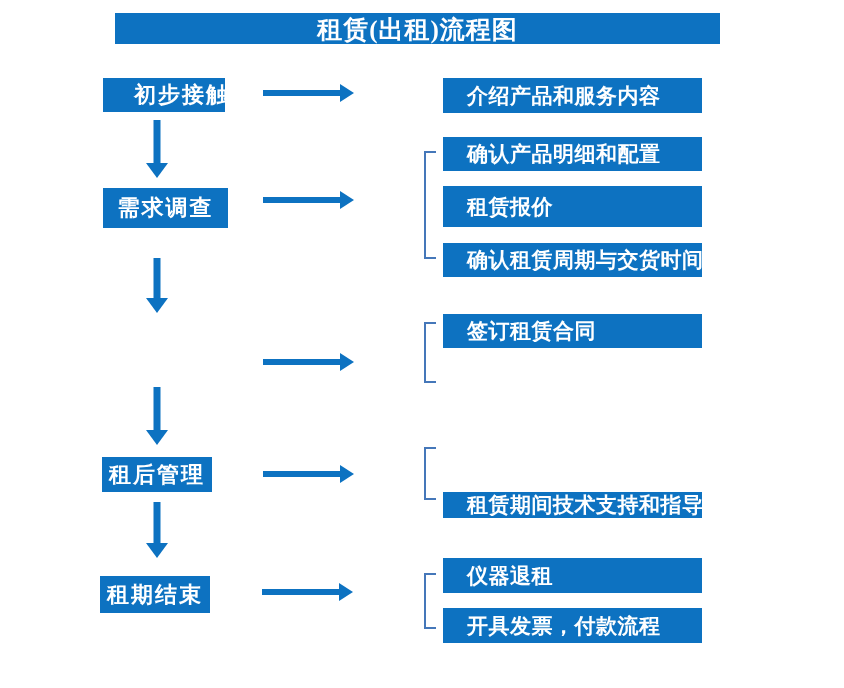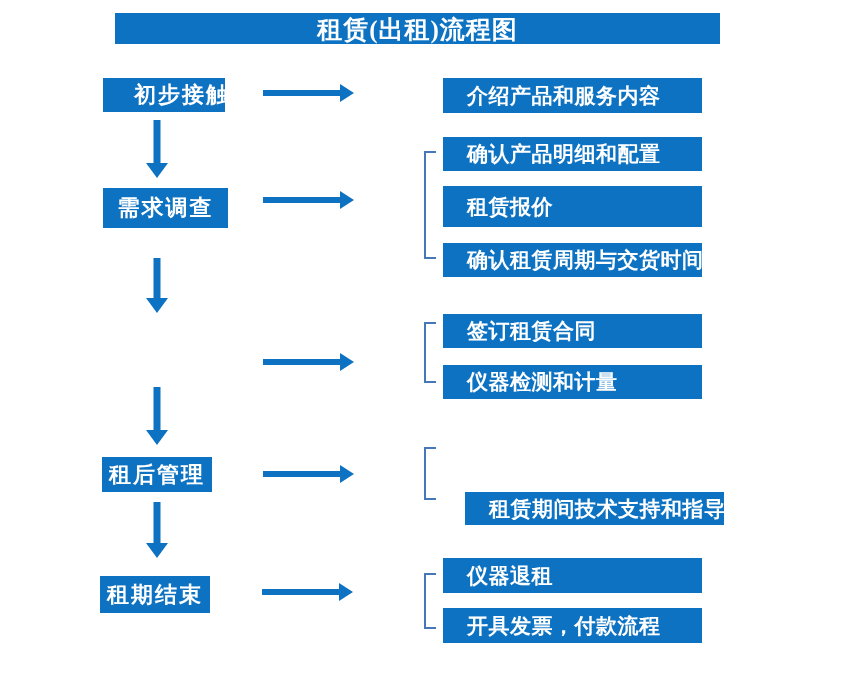--- a/index.html
+++ b/index.html
@@ -134,18 +134,17 @@
   <div class="bracket" style="top:151px; height:108px;"></div>
   <div class="bracket" style="top:322px; height:61px;"></div>
   <div class="bracket" style="top:447px; height:53px;"></div>
   <div class="bracket" style="top:573px; height:56px;"></div>
 
   <div class="box right-box" style="left:443px; top:78px; width:259px; height:35px;">介绍产品和服务内容</div>
   <div class="box right-box" style="left:443px; top:137px; width:259px; height:34px;">确认产品明细和配置</div>
   <div class="box right-box" style="left:443px; top:186px; width:259px; height:41px;">租赁报价</div>
   <div class="box right-box" style="left:443px; top:243px; width:259px; height:34px;">确认租赁周期与交货时间</div>
   <div class="box right-box" style="left:443px; top:314px; width:259px; height:34px;">签订租赁合同</div>
-  <div class="box right-box" style="left:443px; top:365px; width:259px; height:34px;">仪器检测和计量</div>
-  <div class="box right-box" style="left:465px; top:492px; width:259px; height:33px;">租赁期间技术支持和指导</div>
+  <div class="box right-box" style="left:443px; top:492px; width:259px; height:26px;">租赁期间技术支持和指导</div>
   <div class="box right-box" style="left:443px; top:558px; width:259px; height:35px;">仪器退租</div>
   <div class="box right-box" style="left:443px; top:608px; width:259px; height:35px;">开具发票，付款流程</div>
 
 </div>
 
 </body></html>

